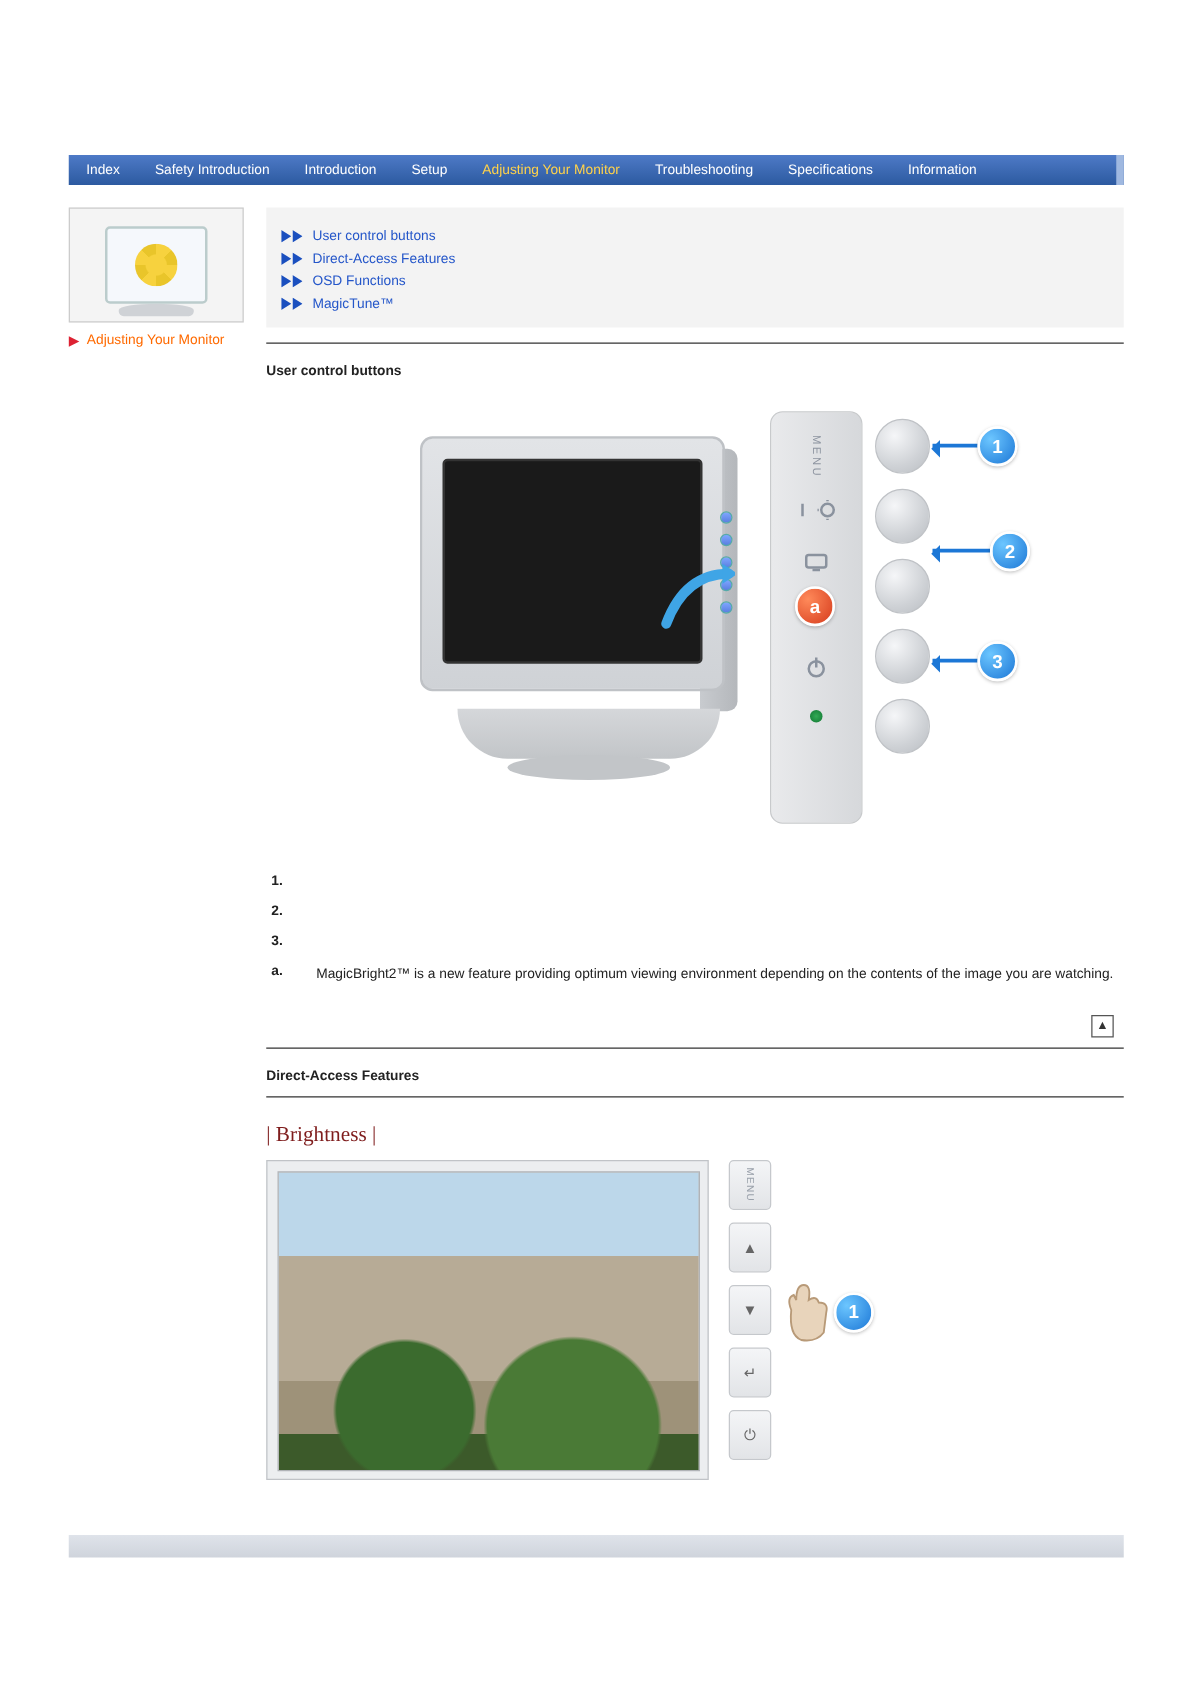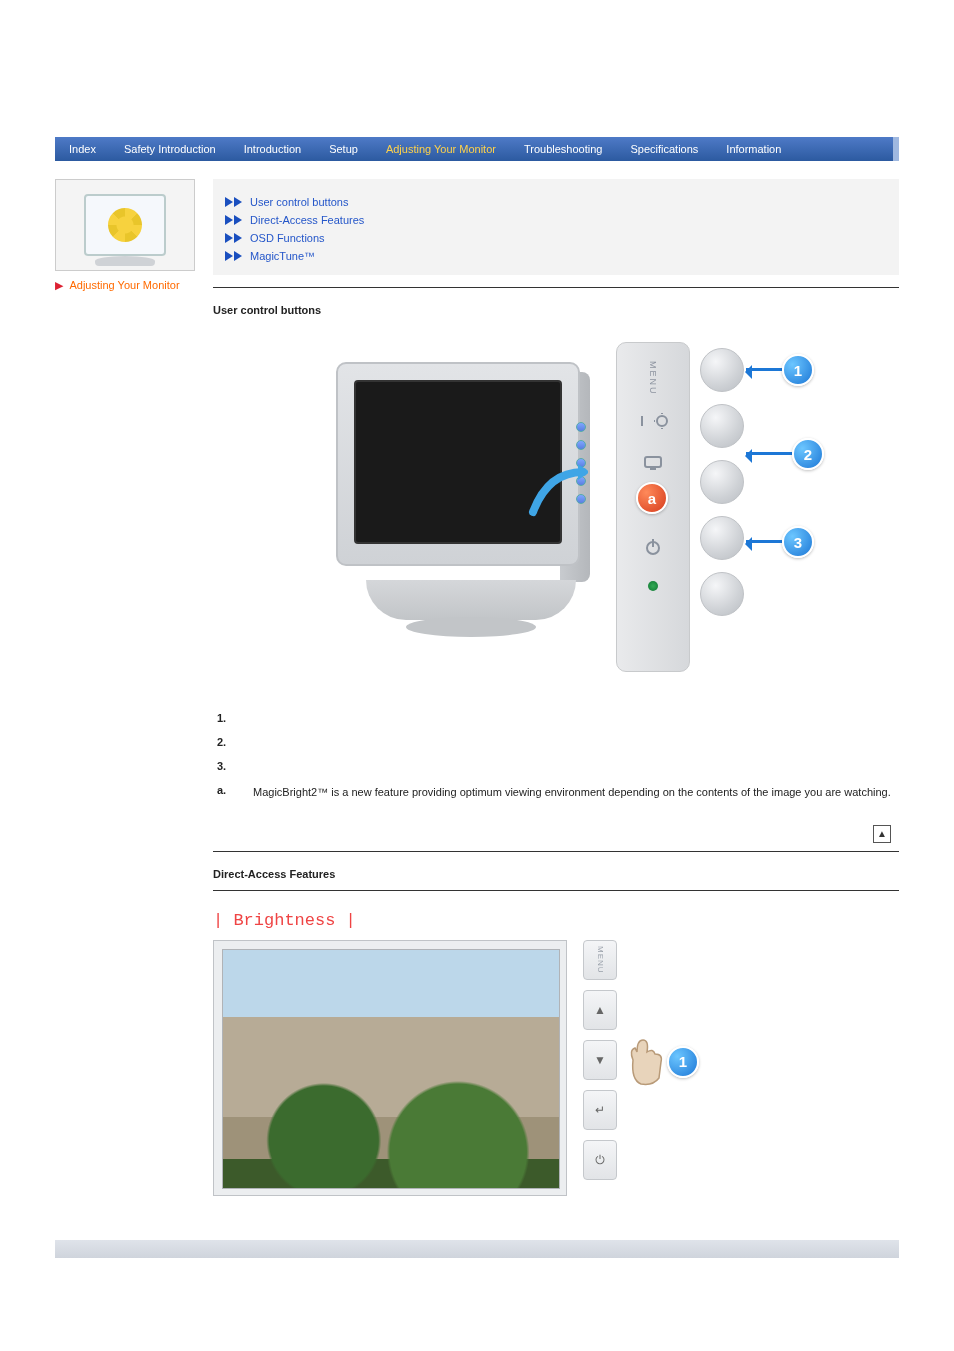--- a/index.html
+++ b/index.html
@@ -5,21 +5,21 @@
   body {
     margin: 0;
     padding: 0;
     font-family: Verdana, Arial, sans-serif;
     font-size: 11px;
     color: #333;
     background: #fff;
   }
   .page {
     width: 954px;
-    margin: 17px auto;
+    margin: 4px auto;
     padding-top: 120px;
     box-sizing: border-box;
   }
   .topnav {
     display: flex;
     height: 24px;
     margin: 0 55px 18px 55px;
     background: linear-gradient(#4e7ac7, #2c5aa0);
     color: #fff;
     font-size: 11px;
@@ -298,23 +298,23 @@
     font-size: 10px; color: #333;
     cursor: pointer;
   }
   hr.divider {
     border: none;
     border-top: 1px solid #333;
     margin: 4px 0 10px 0;
   }
 
   .subsection-title {
-    font-family: Liberation Mono, monospace;
+    font-family: Liberation Serif, serif;
     font-size: 17px;
-    color: #ef4444;
+    color: #7f1d1d;
     padding: 10px 0 4px 0;
   }
 
   .fig-daf {
     position: relative;
     width: 640px;
     min-height: 270px;
     margin-top: 6px;
   }
   .daf-frame {

